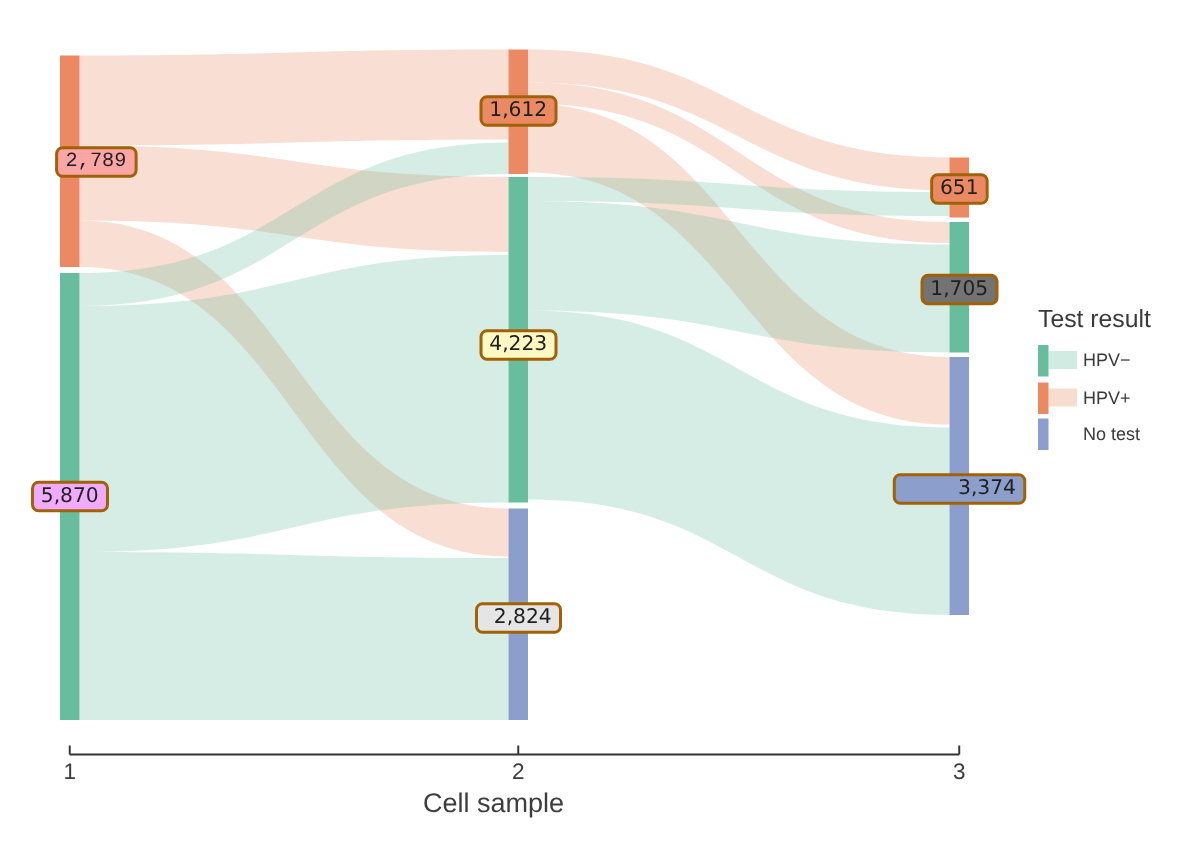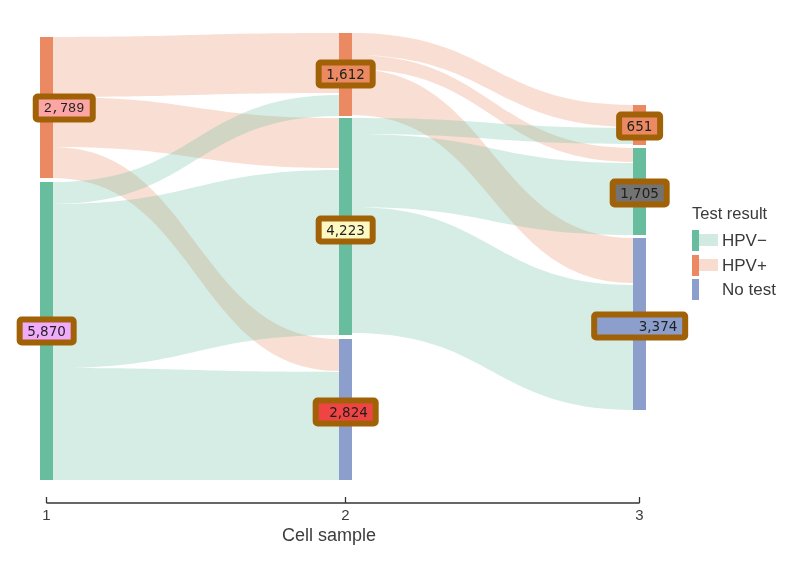--- a/index.html
+++ b/index.html
@@ -1,33 +1,33 @@
 <!DOCTYPE html>
 <html><head>
 <meta charset="utf-8">
 <style>
   html,body{margin:0;padding:0;background:#ffffff;}
   .stage{position:relative;width:800px;height:578px;overflow:hidden;background:#fff;
          font-family:"Liberation Sans",sans-serif;}
   .stage svg{position:absolute;left:0;top:0;}
   .node-label{position:absolute;transform:translate(-50%,-50%);
-      border:6px solid #a16207;border-radius:5px;padding:0 5px;
+      border:2px solid #a16207;border-radius:5px;padding:0 5px;
       font-family:"DejaVu Sans",sans-serif;font-size:13.5px;line-height:17px;
       color:#1f1f1f;white-space:nowrap;}
   .tick-label{position:absolute;transform:translateX(-50%);top:506px;
       font-size:15px;color:#3d3d3d;}
   .axis-title{position:absolute;left:229px;top:525px;width:200px;text-align:center;
       font-size:18px;color:#3d3d3d;}
   .legend{position:absolute;left:692px;top:203px;}
   .legend-title{font-size:16.5px;line-height:20px;color:#3a3a3a;margin-bottom:7px;}
   .legend-row{display:flex;align-items:flex-start;height:21px;margin-bottom:3.5px;}
   .lg-key{position:relative;width:27px;height:21px;flex:none;}
   .lg-bar{position:absolute;left:0;top:0;width:7px;height:21px;}
   .lg-flow{position:absolute;left:7px;top:4px;width:19px;height:12px;opacity:.3;}
-  .lg-label{font-size:17px;line-height:21px;color:#3a3a3a;margin-left:3px;white-space:nowrap;}
+  .lg-label{font-size:12px;line-height:21px;color:#3a3a3a;margin-left:3px;white-space:nowrap;}
 </style>
 </head>
 <body>
 
 <div class="stage">
   <svg width="800" height="578">
       <path d="M53,37 C196,37 196,33 339,33 L339,93 C196,93 196,97 53,97 Z" fill="#EB8A62" fill-opacity="0.28"></path>
       <path d="M53,97 C196,97 196,118 339,118 L339,168 C196,168 196,147 53,147 Z" fill="#EB8A62" fill-opacity="0.28"></path>
       <path d="M53,147 C196,147 196,339 339,339 L339,371 C196,371 196,178 53,178 Z" fill="#EB8A62" fill-opacity="0.28"></path>
       <path d="M53,182 C196,182 196,95 339,95 L339,116 C196,116 196,204 53,204 Z" fill="#67BD9E" fill-opacity="0.28"></path>
@@ -50,21 +50,21 @@
       <path d="M46.5,503 H639.5" stroke="#333333" stroke-width="1.3" fill="none"></path>
       <path d="M46.5,503 V497" stroke="#333333" stroke-width="1.3"></path>
       <path d="M345.5,503 V497" stroke="#333333" stroke-width="1.3"></path>
       <path d="M639.5,503 V497" stroke="#333333" stroke-width="1.3"></path>
     </svg>
 
   <div class="node-label" style="left: 64px; top: 108px; background: #fca5a5; font-family: Liberation Mono, monospace;">2,789</div>
   <div class="node-label" style="left: 46.5px; top: 331px; background: #f0abfc;">5,870</div>
   <div class="node-label" style="left: 345.5px; top: 74px; background: rgb(235, 138, 98);">1,612</div>
   <div class="node-label" style="left: 345.5px; top: 230px; background: #fef9c3;">4,223</div>
-  <div class="node-label" style="left: 345.5px; top: 412px; background: #ef4444; padding-left: 11px;">2,824</div>
+  <div class="node-label" style="left: 345.5px; top: 412px; background: #e5e5e5; padding-left: 11px;">2,824</div>
   <div class="node-label" style="left: 639.5px; top: 126px; background: rgb(235, 138, 98);">651</div>
   <div class="node-label" style="left: 639.5px; top: 193px; background: #737373;">1,705</div>
   <div class="node-label" style="left: 639.5px; top: 326px; background: rgb(140, 159, 204); padding-left: 42px;">3,374</div>
 
   <div class="tick-label" style="left: 46.5px;">1</div>
   <div class="tick-label" style="left: 345.5px;">2</div>
   <div class="tick-label" style="left: 639.5px;">3</div>
   <div class="axis-title">Cell sample</div>
 
   <div class="legend">

